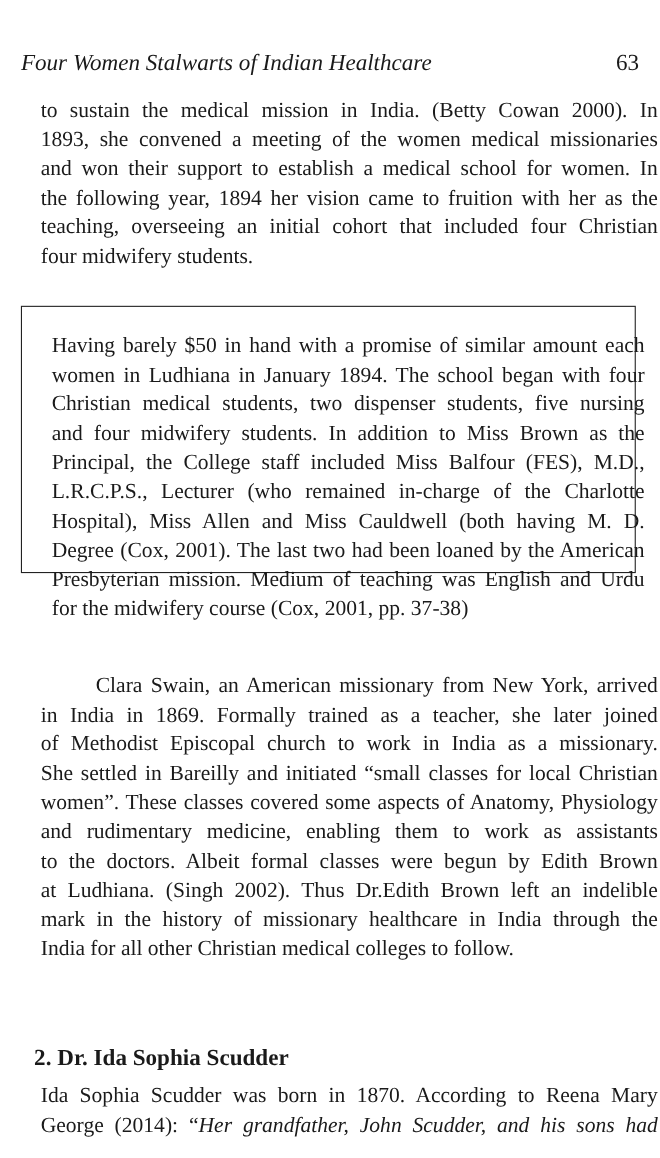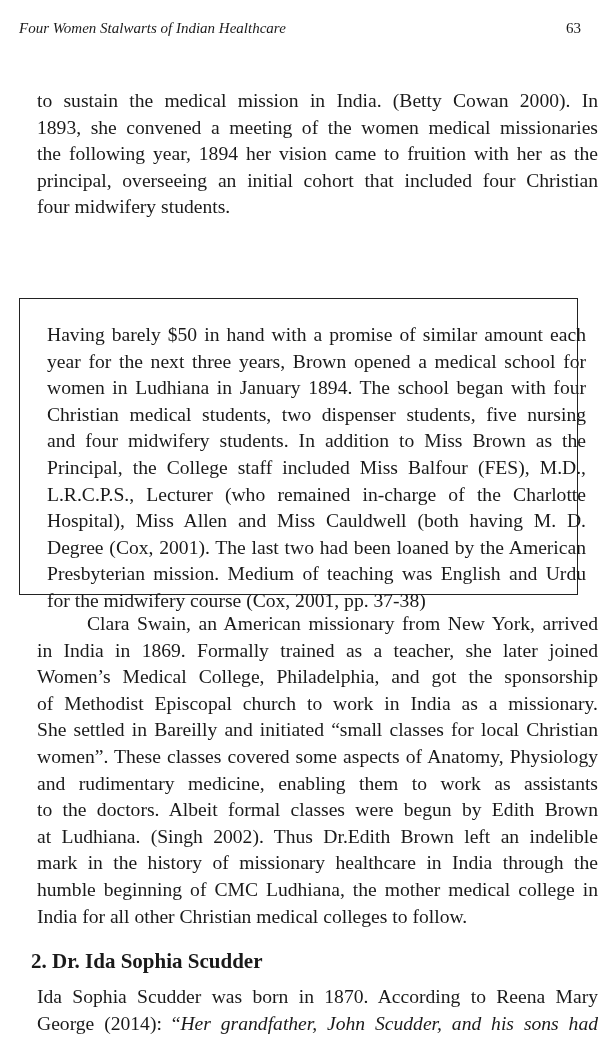--- a/index.html
+++ b/index.html
@@ -2,34 +2,34 @@
 <html><head>
 <meta charset="utf-8">
 <style>
   html, body { margin: 0; padding: 0; background: #ffffff; }
   body {
     width: 600px; height: 1053px; overflow: hidden; position: relative;
     font-family: "Liberation Serif", "DejaVu Serif", serif;
     color: #1a1a1a;
   }
   .running-head {
-    position: absolute; left: 19px; right: 19px; top: 20px; height: 24px;
-    font-size: 15px; font-style: italic;
+    position: absolute; left: 19px; right: 19px; top: 45px; height: 24px;
+    font-size: 21px; font-style: italic;
   }
   .running-head .title { position: absolute; left: 0; top: 0; }
   .running-head .pageno { position: absolute; right: 0; top: 0; font-style: normal; }
   .text {
     font-size: 19.6px; line-height: 26.6px; text-align: justify;
     margin: 18px;
   }
   .text .ln { display: block; text-align: justify; text-align-last: justify; white-space: nowrap; }
   .text .ln.last { text-align-last: left; }
   .para1 { position: absolute; left: 19px; width: 561px; top: 70px; }
   .quote-box {
-    position: absolute; left: 19px; top: 298px; width: 559px; height: 297px;
+    position: absolute; left: 19px; top: 278px; width: 559px; height: 243px;
     border: 1.5px solid #222; box-sizing: border-box;
   }
   .quote-box .text { position: absolute; left: 9px; width: 539px; top: 5px; }
   .para2 { position: absolute; left: 19px; width: 561px; top: 593px; }
   .para2 .ln.indent { padding-left: 50px; }
   .heading {
     position: absolute; left: 19px; top: 937px;
     font-size: 21px; font-weight: bold; margin: 12px;
   }
   .para3 { position: absolute; left: 19px; width: 561px; top: 966px; }
@@ -39,53 +39,51 @@
 <body>
 
 <div class="running-head">
   <span class="title">Four Women Stalwarts of Indian Healthcare</span>
   <span class="pageno">63</span>
 </div>
 
 <p class="text para1">
   <span class="ln">to sustain the medical mission in India. (Betty Cowan 2000).  In</span>
   <span class="ln">1893, she convened a meeting of the women medical missionaries</span>
+  <span class="ln">and won their support to establish a medical school for women. In</span>
   <span class="ln">the following year, 1894 her vision came to fruition with her as the</span>
-  <span class="ln">principal, overseeing an initial cohort that included four Christian</span>
+  <span class="ln">teaching, overseeing an initial cohort that included four Christian</span>
   <span class="ln last">four midwifery students.</span>
 </p>
 
 <div class="quote-box">
   <p class="text">
     <span class="ln">Having barely $50 in hand with a promise of similar amount each</span>
-    <span class="ln">year for the next three years, Brown opened a medical school for</span>
     <span class="ln">women in Ludhiana in January 1894. The school began with four</span>
     <span class="ln">Christian medical students, two dispenser students, five nursing</span>
     <span class="ln">and four midwifery students. In addition to Miss Brown as the</span>
     <span class="ln">Principal, the College staff included Miss Balfour (FES), M.D.,</span>
     <span class="ln">L.R.C.P.S., Lecturer (who remained in-charge of the Charlotte</span>
     <span class="ln">Hospital), Miss Allen and Miss Cauldwell (both having M. D.</span>
     <span class="ln">Degree (Cox, 2001). The last two had been loaned by the American</span>
     <span class="ln">Presbyterian mission. Medium of teaching was English and Urdu</span>
     <span class="ln last">for the midwifery course (Cox, 2001, pp. 37-38)</span>
   </p>
 </div>
 
 <p class="text para2">
   <span class="ln indent">Clara Swain, an American missionary from New York, arrived</span>
   <span class="ln">in India in 1869. Formally trained as a teacher, she later joined</span>
-  <span class="ln">Women’s Medical College, Philadelphia, and got the sponsorship</span>
   <span class="ln">of Methodist Episcopal church to work in India as a missionary.</span>
   <span class="ln">She settled in Bareilly and initiated “small classes for local Christian</span>
   <span class="ln">women”. These classes covered some aspects of Anatomy, Physiology</span>
   <span class="ln">and rudimentary medicine, enabling them to work as assistants</span>
   <span class="ln">to the doctors. Albeit formal classes were begun by Edith Brown</span>
   <span class="ln">at Ludhiana. (Singh 2002). Thus Dr.Edith Brown left an indelible</span>
   <span class="ln">mark in the history of missionary healthcare in India through the</span>
-  <span class="ln">humble beginning of CMC Ludhiana, the mother medical college in</span>
   <span class="ln last">India for all other Christian medical colleges to follow.</span>
 </p>
 
 <h2 class="heading">2. Dr. Ida Sophia Scudder</h2>
 
 <p class="text para3">
   <span class="ln">Ida Sophia Scudder was born in 1870. According to Reena Mary</span>
   <span class="ln"><span>George (2014): “</span><i>Her grandfather, John Scudder, and his sons had</i></span>
 </p>
 

